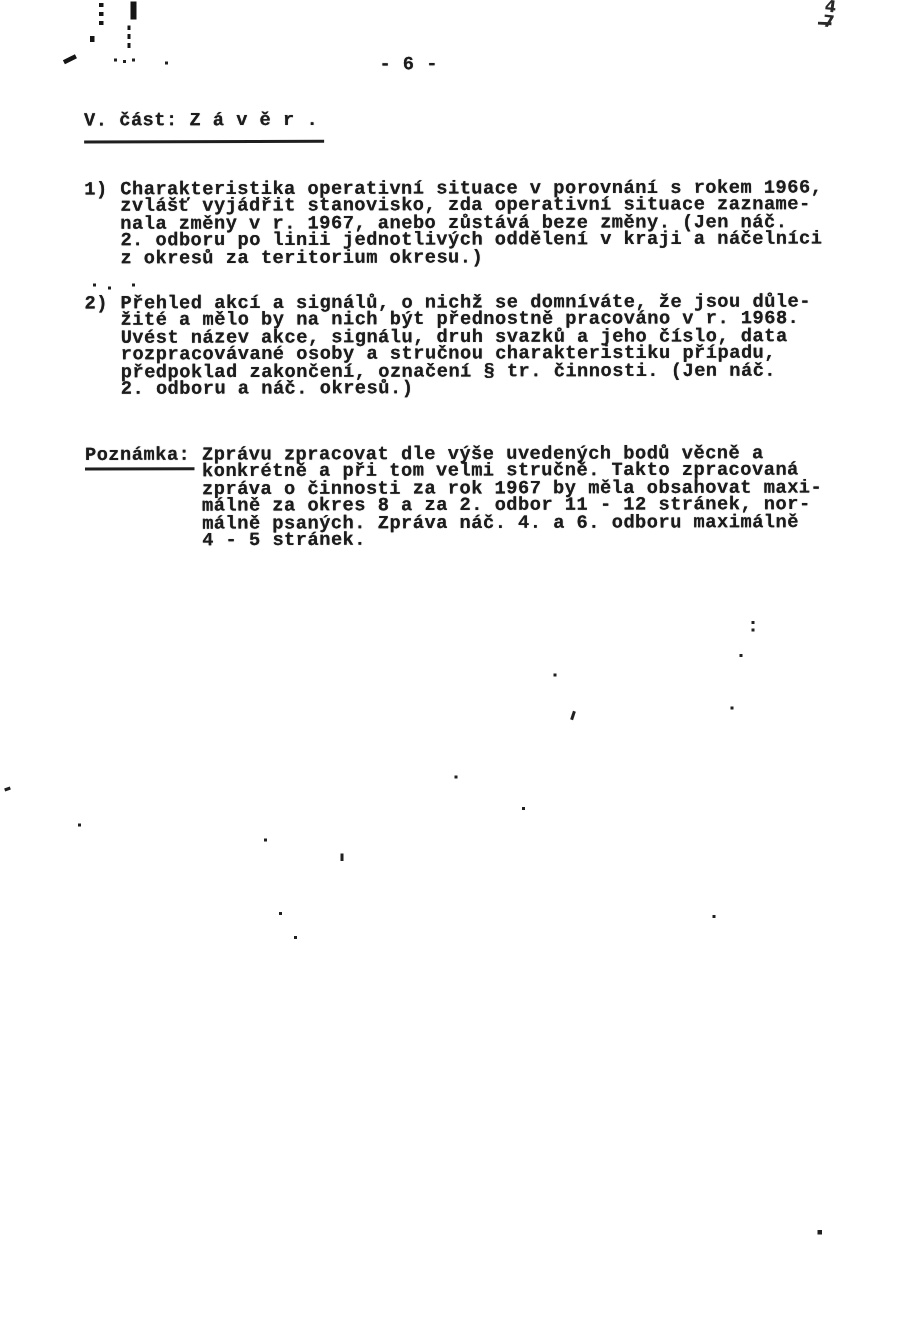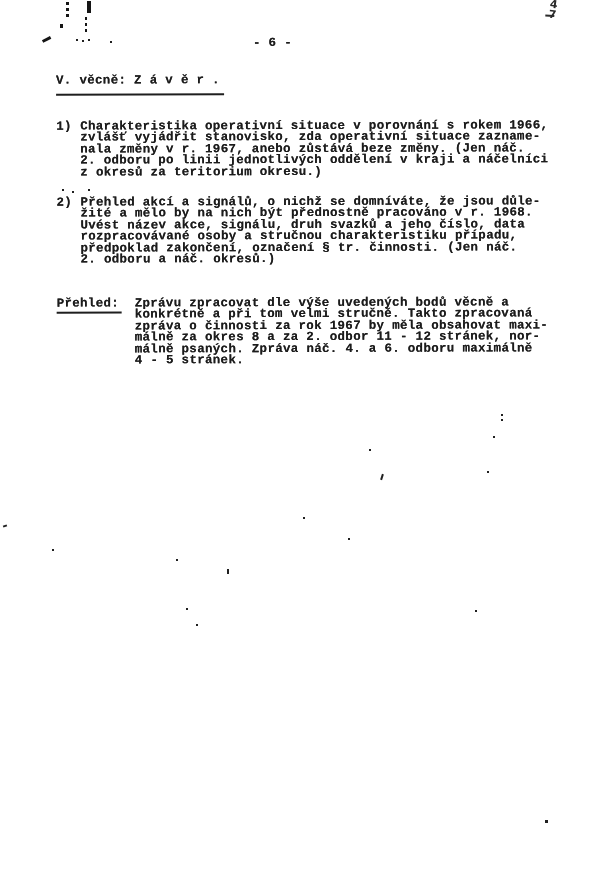--- a/index.html
+++ b/index.html
@@ -69,21 +69,21 @@
   <div class="handwritten">
     <span class="hw-char">4</span>
     <span class="hw-char hw-7">7</span>
   </div>
 
   <div class="scan">
 
     <div class="txt page-number">- 6 -</div>
 
     <div class="txt heading">
-      <span class="heading-text">V. věcně:  Z á v ě r .</span>
+      <span class="heading-text">V. část:  Z á v ě r .</span>
     </div>
 
     <section class="txt para para-1">
       <span class="marker">1)</span>
       <div class="line">Charakteristika operativní situace v porovnání s rokem 1966,</div>
       <div class="line">zvlášť vyjádřit stanovisko, zda operativní situace zazname-</div>
       <div class="line">nala změny v r. 1967, anebo zůstává beze změny. (Jen náč.</div>
       <div class="line">2. odboru po linii jednotlivých oddělení v kraji a náčelníci</div>
       <div class="line">z okresů za teritorium okresu.)</div>
     </section>
@@ -92,21 +92,21 @@
       <span class="marker">2)</span>
       <div class="line">Přehled akcí a signálů, o nichž se domníváte, že jsou důle-</div>
       <div class="line">žité a mělo by na nich být přednostně pracováno v r. 1968.</div>
       <div class="line">Uvést název akce, signálu, druh svazků a jeho číslo, data</div>
       <div class="line">rozpracovávané osoby a stručnou charakteristiku případu,</div>
       <div class="line">předpoklad zakončení, označení § tr. činnosti. (Jen náč.</div>
       <div class="line">2. odboru a náč. okresů.)</div>
     </section>
 
     <section class="txt note">
-      <span class="note-label">Přehled:</span>
+      <span class="note-label">Poznámka:</span>
       <div class="line">Zprávu zpracovat dle výše uvedených bodů věcně a</div>
       <div class="line">konkrétně a při tom velmi stručně. Takto zpracovaná</div>
       <div class="line">zpráva o činnosti za rok 1967 by měla obsahovat maxi-</div>
       <div class="line">málně za okres 8 a za 2. odbor 11 - 12 stránek, nor-</div>
       <div class="line">málně psaných. Zpráva náč. 4. a 6. odboru maximálně</div>
       <div class="line">4 - 5 stránek.</div>
     </section>
 
   </div>
 

